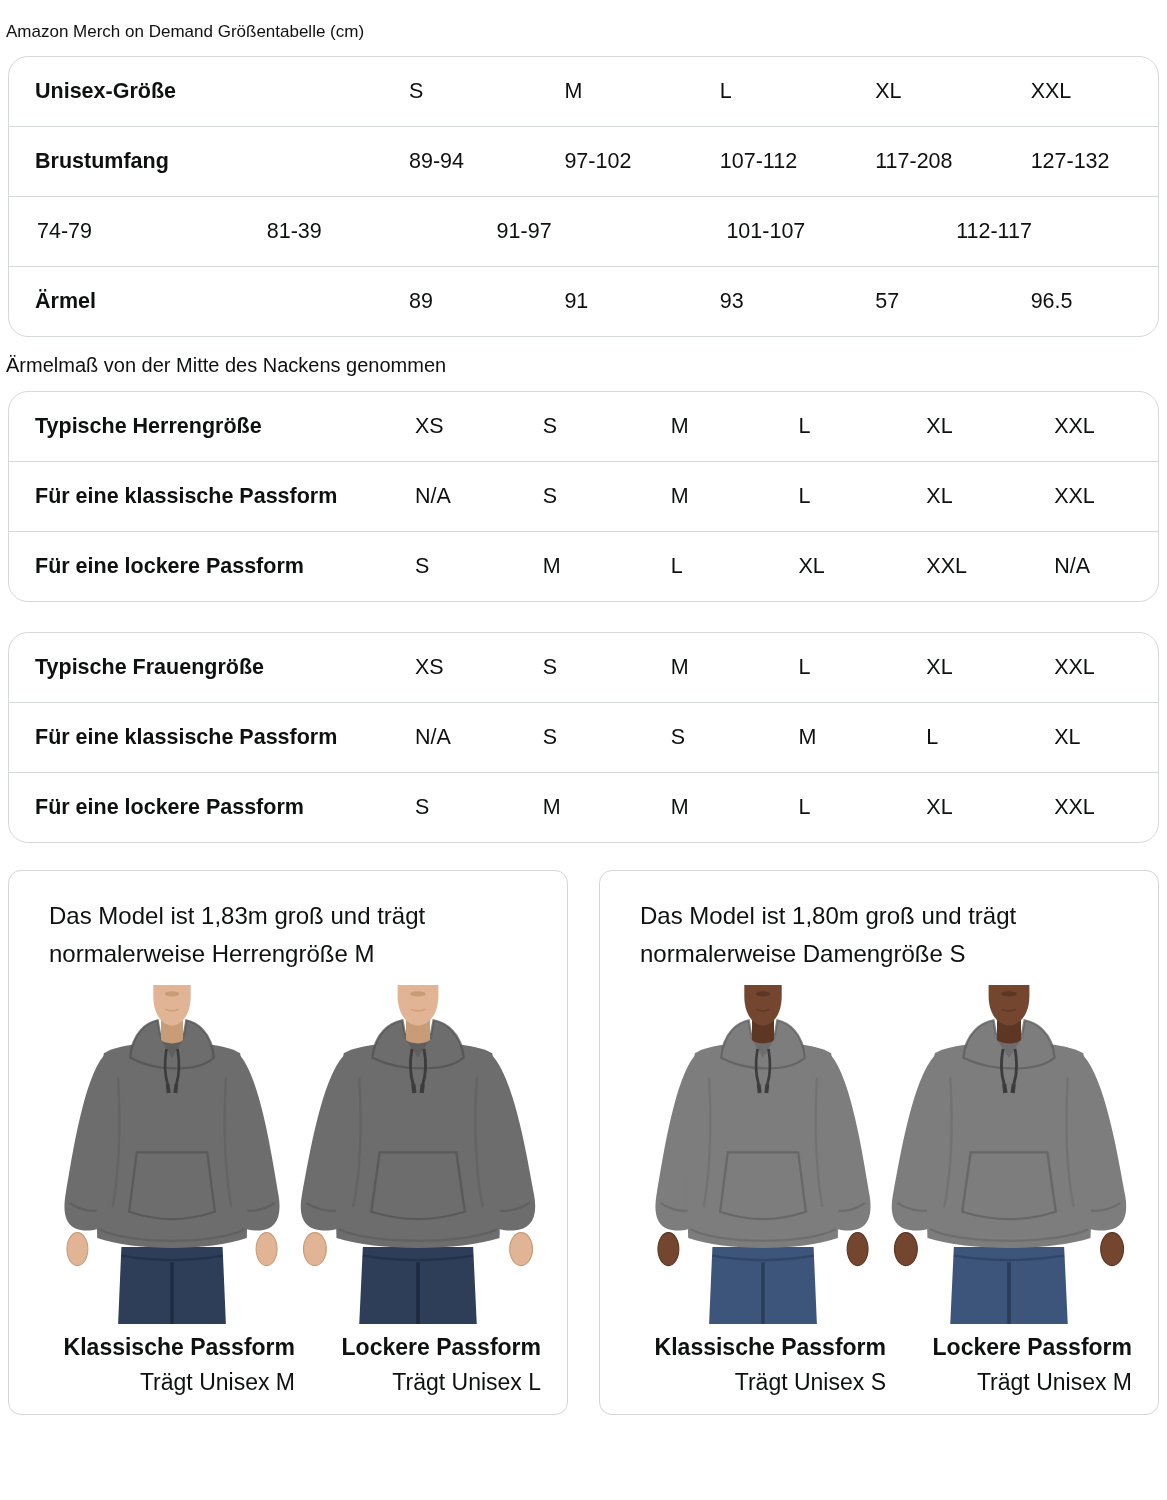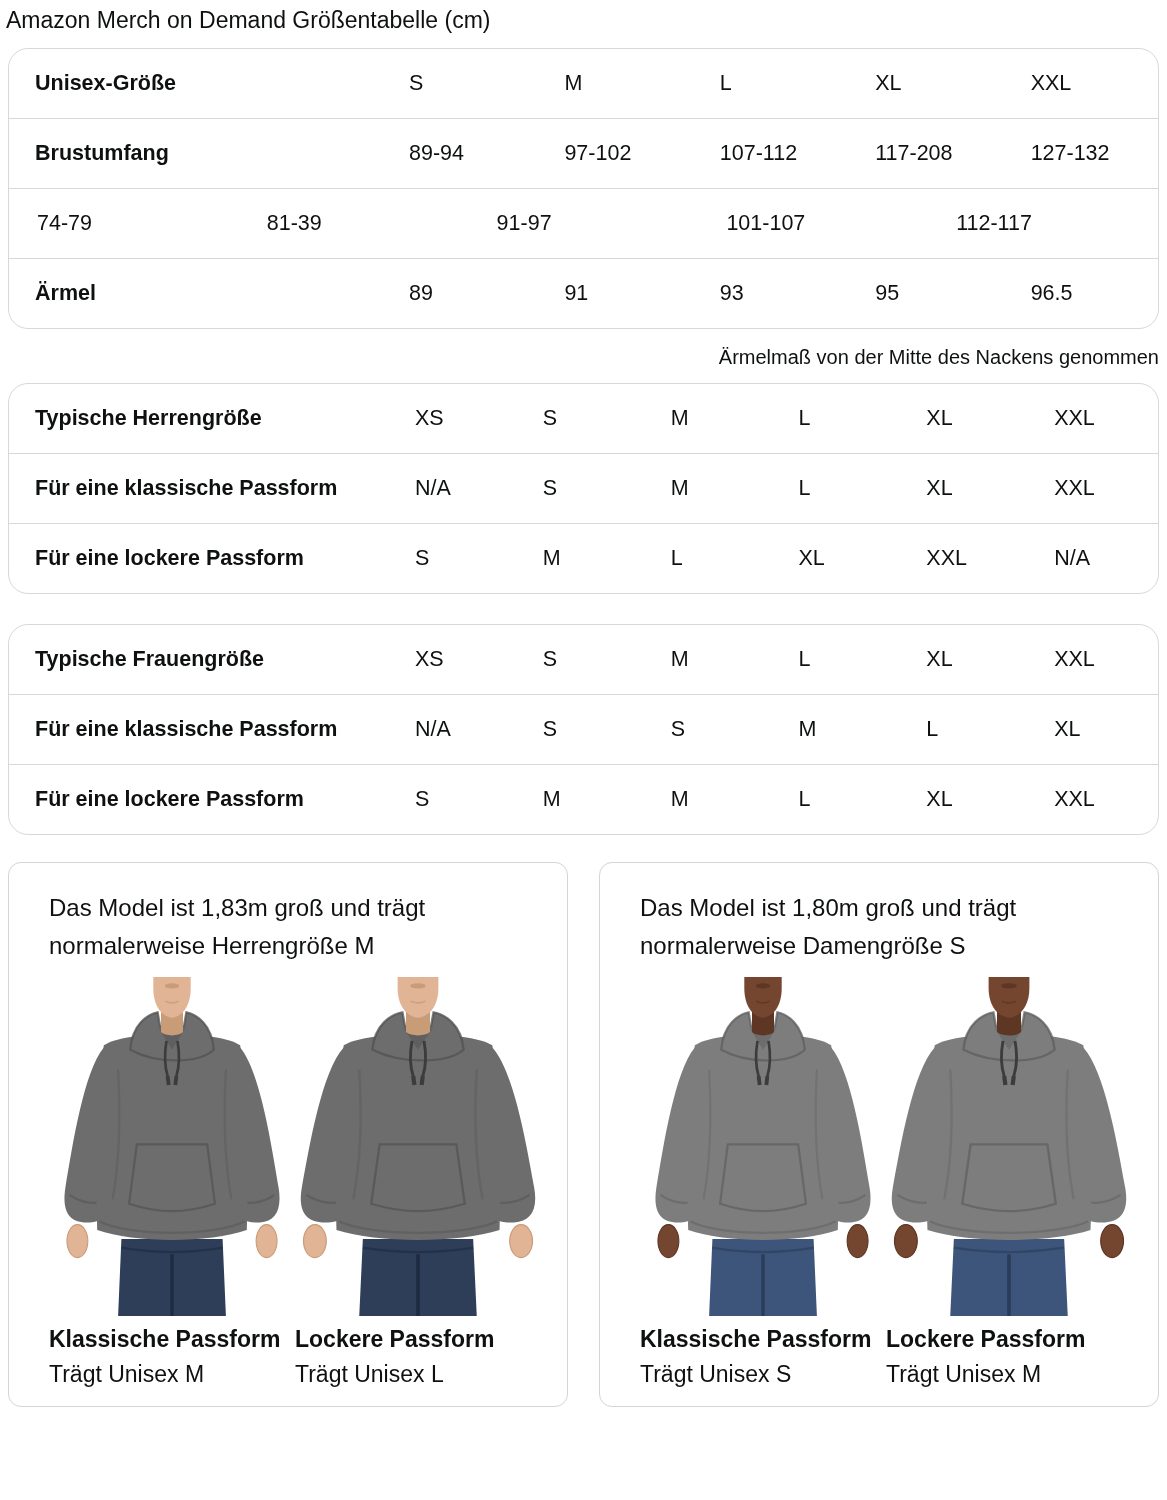--- a/index.html
+++ b/index.html
@@ -3,54 +3,54 @@
 <meta charset="utf-8">
 <style>
   html,body { margin:0; padding:0; background:#ffffff; }
   body {
     width:1167px; height:1500px; overflow:hidden;
     font-family:"Liberation Sans", sans-serif;
     color:#0f1111;
     box-sizing:border-box;
     padding:2px 8px 0 8px;
   }
-  .page-title { font-size:23px; font-weight:400; margin:5px 0 0 -2px; }
+  .page-title { font-size:17px; font-weight:400; margin:20px 0 0 -2px; }
 
   
   .chart-table {
     border:1px solid #d5d9d9; border-radius:20px;
     margin-top:14px; background:#fff; overflow:hidden;
   }
   .chart-table .row {
     display:flex; align-items:center; height:69px;
     border-top:1px solid #d5d9d9;
   }
   .chart-table .row:first-child { border-top:none; }
   .chart-table .label {
     font-weight:700; font-size:21.5px; padding-left:26px; box-sizing:border-box;
   }
   .chart-table .cell { flex:1; font-size:21.5px; box-sizing:border-box; }
   .t1 .label { flex:0 0 372px; }
   .t1 .cell  { padding-left:28px; }
   .t2 .label { flex:0 0 382px; }
   .t2 .cell  { padding-left:24px; }
 
-  .note { font-size:20px; margin:17px 0 0 -2px;text-align:right; }
+  .note { font-size:20px; margin:17px 0 0 -2px; }
   .fit-heading { font-size:23px; font-weight:400; margin:42px 0 6px -2px; }
   .t-gap { margin-top:30px; }
 
   
   .cards { display:flex; gap:31px; margin-top:27px; }
   .model-card {
     flex:1; border:1px solid #d2d6d6; border-radius:13px;
     padding:26px 26px 16px 40px; box-sizing:border-box; background:#fff;
   }
   .card-desc { font-size:24px; line-height:38px; }
   .figures-row { display:flex; margin-top:12px; }
-  .figure-col { flex:1; text-align:left; }
+  .figure-col { flex:1; text-align:right; }
   .figsvg { display:block; margin:0 auto; width:242px; height:339px; }
   .fit-loose .figsvg { transform:scaleX(1.09); }
   .fit-label  { font-size:23px; font-weight:700; margin-top:6px; line-height:34px; }
   .wears-label { font-size:23px; margin-top:2px; line-height:32px; }
   .defs-holder { position:absolute; width:0; height:0; overflow:hidden; }
 </style>
 </head>
 <body>
 
 <svg class="defs-holder" aria-hidden="true">
@@ -116,21 +116,21 @@
       <div class="cell">81-39</div>
       <div class="cell">91-97</div>
       <div class="cell">101-107</div>
       <div class="cell">112-117</div>
     </div>
     <div class="row">
       <div class="label">Ärmel</div>
       <div class="cell">89</div>
       <div class="cell">91</div>
       <div class="cell">93</div>
-      <div class="cell">95</div>
+      <div class="cell">57</div>
       <div class="cell">96.5</div>
     </div>
   </div>
 
   <div class="note">Ärmelmaß von der Mitte des Nackens genommen</div>
 
 
   <div class="chart-table t2">
     <div class="row">
       <div class="label">Typische Herrengröße</div>

